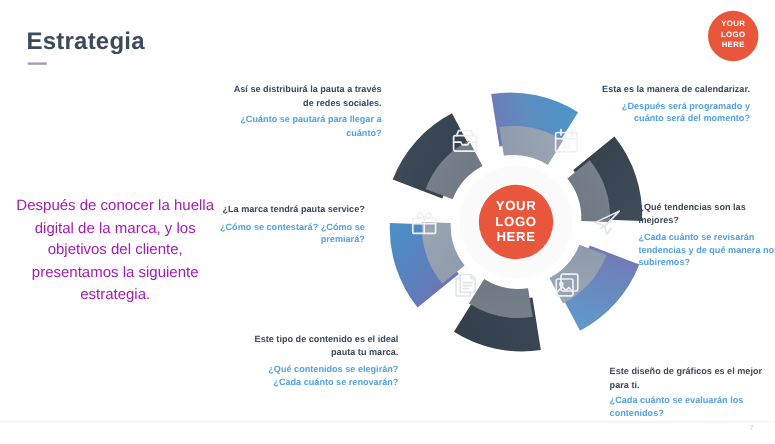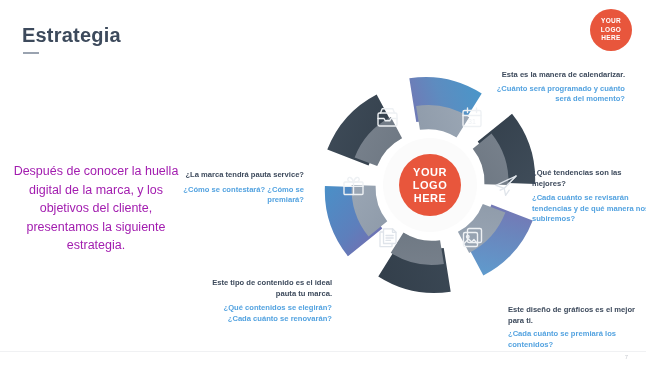--- a/index.html
+++ b/index.html
@@ -285,34 +285,38 @@
       </g>
     </svg>
 
     <div class="center-logo">
       <span>YOUR</span>
       <span>LOGO</span>
       <span>HERE</span>
     </div>
   </div>
 
+  <div class="callout c-tl">
+    <p class="head">Así se distribuirá la pauta a través de redes sociales.</p>
+    <p class="q">¿Cuánto se pautará para llegar a cuánto?</p>
+  </div>
 
   <div class="callout c-tr">
     <p class="head">Esta es la manera de calendarizar.</p>
-    <p class="q tight">¿Cuánto será programado y cuánto será del momento?</p>
+    <p class="q tight">¿Después será programado y cuánto será del momento?</p>
   </div>
 
   <div class="callout c-mr">
     <p class="head">¿Qué tendencias son las mejores?</p>
     <p class="q">¿Cada cuánto se revisarán tendencias y de qué manera nos subiremos?</p>
   </div>
 
   <div class="callout c-br">
     <p class="head">Este diseño de gráficos es el mejor para ti.</p>
-    <p class="q tight">¿Cada cuánto se premiará los contenidos?</p>
+    <p class="q tight">¿Cada cuánto se evaluarán los contenidos?</p>
   </div>
 
   <div class="callout c-bl">
     <p class="head">Este tipo de contenido es el ideal pauta tu marca.</p>
     <p class="q">¿Qué contenidos se elegirán?</p>
     <p class="q" style="margin-top:0">¿Cada cuánto se renovarán?</p>
   </div>
 
   <div class="callout c-ml">
     <p class="head">¿La marca tendrá pauta service?</p>

